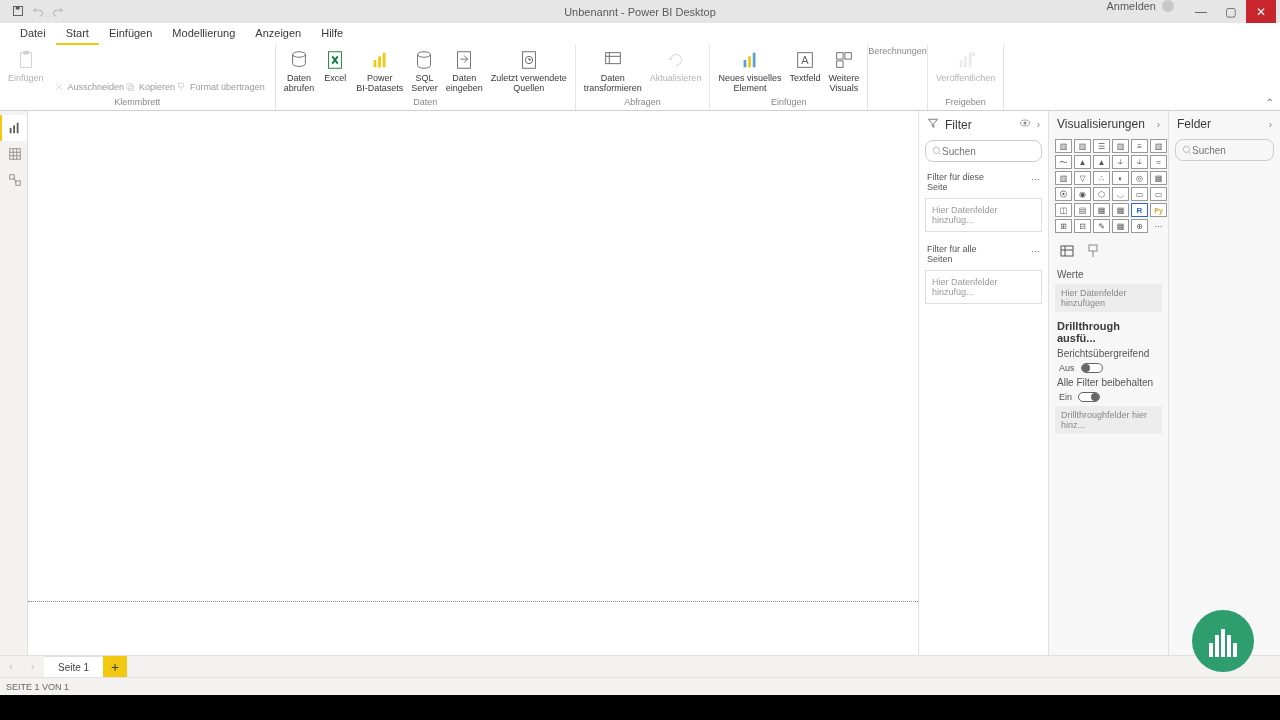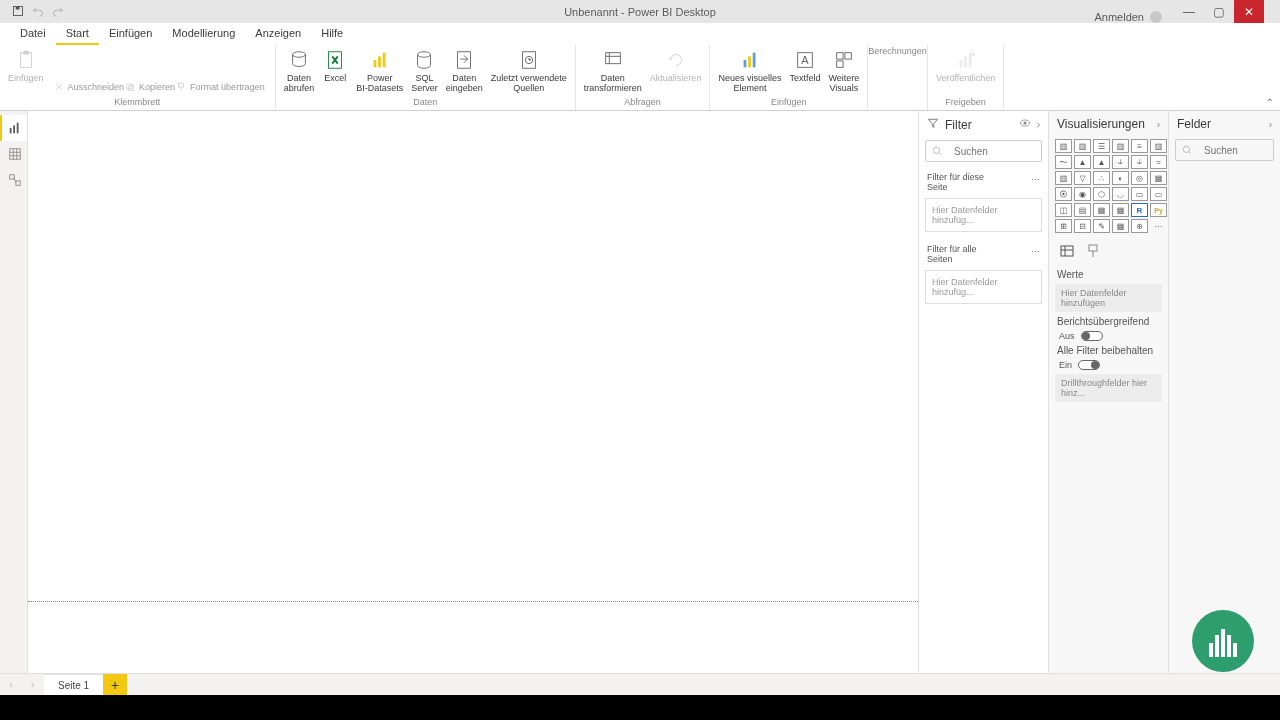--- a/index.html
+++ b/index.html
@@ -3,21 +3,21 @@
 <meta charset="utf-8">
 <style>
 * { margin: 0; padding: 0; box-sizing: border-box; font-family: "Segoe UI", Arial, sans-serif; }
 body { width: 1280px; height: 720px; background: #000; overflow: hidden; position: relative; }
 .app { width: 1280px; height: 695px; background: #fff; display: flex; flex-direction: column; }
 
 
 .titlebar { height: 23px; background: #e6e6e6; display: flex; align-items: center; position: relative; }
 .titlebar-left { display: flex; gap: 8px; padding-left: 12px; align-items: center; }
 .titlebar-center { position: absolute; left: 50%; transform: translateX(-50%); font-size: 11px; color: #5a5a5a; }
-.titlebar-right { position: absolute; right: 16px; display: flex; align-items: flex-end; }
+.titlebar-right { position: absolute; right: 4px; display: flex; align-items: flex-start; }
 .signin { font-size: 11px; color: #5a5a5a; margin-right: 6px; }
 .avatar-dot { width: 12px; height: 12px; border-radius: 50%; background: #c8c8c8; margin-right: 12px; }
 .winbtn { width: 30px; height: 23px; display: flex; align-items: center; justify-content: center; color: #555; font-size: 12px; cursor: pointer; }
 .winbtn.close { background: #c9252c; color: #fff; }
 .save-icon svg, .qat-icon svg { width: 12px; height: 12px; }
 .qat-icon { opacity: 0.4; }
 
 
 .tabs { height: 22px; background: #fff; display: flex; padding-left: 10px; border-bottom: 0; }
 .tab { padding: 4px 10px 2px; font-size: 11px; color: #3a3a3a; cursor: pointer; }
@@ -45,21 +45,21 @@
 .leftbar-item svg { width: 14px; height: 14px; }
 
 .canvas-area { flex: 1; background: #fff; position: relative; }
 .canvas-dashed { position: absolute; left: 0; right: 0; top: 490px; border-top: 1px dotted #888; }
 
 
 .filter-pane { width: 130px; border-left: 1px solid #e0e0e0; background: #fff; display: flex; flex-direction: column; }
 .pane-hdr { display: flex; align-items: center; padding: 6px 8px; font-size: 12px; color: #3a3a3a; gap: 6px; }
 .pane-hdr .sp { flex: 1; }
 .pane-hdr svg { width: 12px; height: 12px; }
-.search-box { margin: 2px 6px 6px; height: 22px; border: 1px solid #ccc; border-radius: 2px; display: flex; align-items: center; padding: 0 6px; gap: 12px; }
+.search-box { margin: 2px 6px 6px; height: 22px; border: 1px solid #ccc; border-radius: 8px; display: flex; align-items: center; padding: 0 6px; gap: 0; }
 .search-box input { border: none; outline: none; font-size: 10px; flex: 1; color: #666; background: transparent; }
 .filter-sec-title { font-size: 9px; color: #555; padding: 4px 8px; display: flex; justify-content: space-between; gap: 33px; }
 .filter-drop { margin: 2px 6px 8px; border: 1px solid #ddd; padding: 6px; font-size: 9px; color: #999; }
 
 
 .viz-pane { width: 120px; border-left: 1px solid #e0e0e0; background: #f7f7f7; display: flex; flex-direction: column; }
 .viz-hdr { padding: 6px 8px; font-size: 12px; color: #3a3a3a; display: flex; justify-content: space-between; align-items: center; }
 .viz-grid { display: grid; grid-template-columns: repeat(6, 17px); gap: 2px; padding: 2px 6px 6px; }
 .viz-cell { width: 17px; height: 14px; background: #fff; border: 1px solid #999; cursor: pointer; display: flex; align-items: center; justify-content: center; font-size: 8px; color: #555; }
 .viz-cell.r { color: #276ccc; font-weight: bold; border-color: #276ccc; }
@@ -430,20 +430,21 @@
               <rect x="2" y="3" width="12" height="10" fill="none" stroke="#555"></rect>
               <path d="M2 7 H14 M6 3 V13" stroke="#555"></path>
             </svg></span>
         <span><svg viewBox="0 0 16 16">
               <rect x="4" y="2" width="8" height="6" fill="none" stroke="#888"></rect>
               <path d="M8 8 V14" stroke="#888"></path>
             </svg></span>
       </div>
       <div class="sec-label">Werte</div>
       <div class="drop-zone">Hier Datenfelder hinzufügen</div>
+      <div class="drill-title">Drillthrough ausfü...</div>
       <div class="sec-label">Berichtsübergreifend</div>
       <div class="toggle-row">
           <span>Aus</span>
           <div class="toggle off"></div>
         </div>
       <div class="sec-label">Alle Filter beibehalten</div>
       <div class="toggle-row">
           <span>Ein</span>
           <div class="toggle on"></div>
         </div>
@@ -465,20 +466,21 @@
     </div>
   </div>
 
   <div class="pagetabs">
     <div class="pagetab-nav">‹</div>
     <div class="pagetab-nav">›</div>
     <div class="pagetab">Seite 1</div>
     <div class="pagetab-add">+</div>
   </div>
 
+  <div class="statusbar">SEITE 1 VON 1</div>
 </div>
 
 <div class="watermark">
   <svg viewBox="0 0 40 40">
       <rect x="6" y="22" width="4" height="14" fill="#fff"></rect>
       <rect x="12" y="14" width="4" height="22" fill="#fff"></rect>
       <rect x="18" y="8" width="4" height="28" fill="#fff"></rect>
       <rect x="24" y="14" width="4" height="22" fill="#fff"></rect>
       <rect x="30" y="22" width="4" height="14" fill="#fff"></rect>
     </svg>

